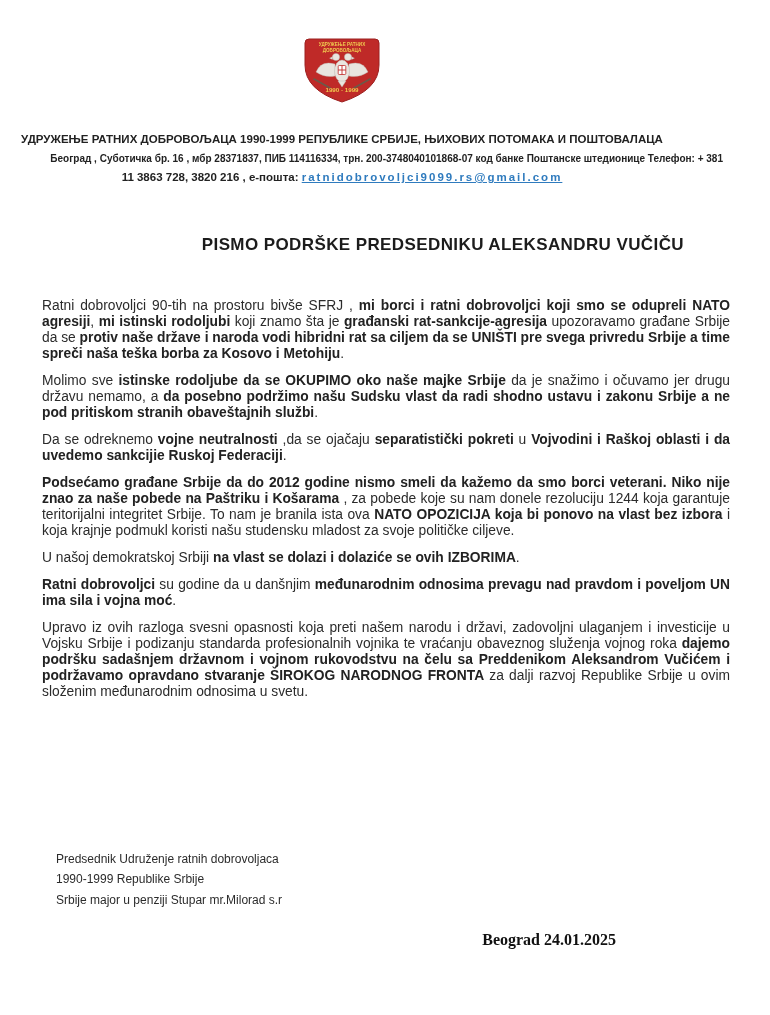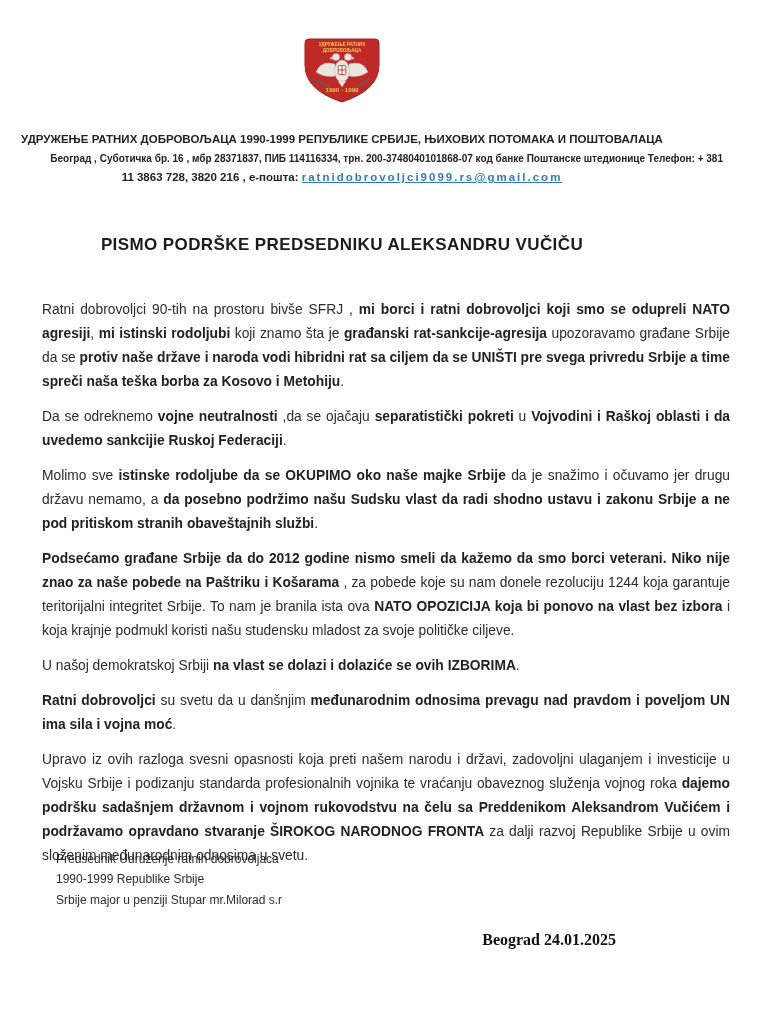--- a/index.html
+++ b/index.html
@@ -13,26 +13,26 @@
     position:absolute; top:130px; left:0; width:100%;
     text-align:center; font-weight:bold; font-size:11.5px; line-height:19px;
     color:#222; white-space:nowrap;
   }
   .org-line2 { display:inline-block; transform:scaleX(0.87); transform-origin:center; white-space:nowrap; }
   .email {
     color:#2f7bbe; font-weight:bold; letter-spacing:2px;
     text-decoration:underline; cursor:pointer;
   }
   .title {
-    position:absolute; top:235px; left:0; width:100%; text-align:center;
+    position:absolute; top:235px; left:0; width:100%; text-align:right;
     font-size:17px; font-weight:bold; letter-spacing:0.4px; color:#1c1c1c;
   }
   .body-text {
     position:absolute; top:298px; left:42px; width:688px;
-    font-size:13.8px; line-height:24px; text-align:justify; color:#2b2b2b;
+    font-size:13.8px; line-height:16px; text-align:justify; color:#2b2b2b;
   }
   .body-text p { margin-bottom:11px; }
   .body-text b { font-weight:bold; color:#222; }
   .signature {
     position:absolute; top:849px; left:56px;
     font-size:12px; line-height:20.4px; color:#2b2b2b;
   }
   .dateline {
     position:absolute; top:931px; right:68px;
     font-family:"Liberation Serif", serif; font-weight:bold;
@@ -74,25 +74,25 @@
   <header class="org-header">
     <div>УДРУЖЕЊЕ РАТНИХ ДОБРОВОЉАЦА 1990-1999 РЕПУБЛИКЕ СРБИЈЕ, ЊИХОВИХ ПОТОМАКА И ПОШТОВАЛАЦА</div>
     <div><span class="org-line2">Београд , Суботичка бр. 16 , мбр 28371837, ПИБ 114116334, трн. 200-3748040101868-07 код банке Поштанске штедионице Телефон: + 381</span></div>
     <div><span>11 3863 728, 3820 216 , е-пошта: </span><a href="#" class="email">ratnidobrovoljci9099.rs@gmail.com</a></div>
   </header>
 
   <h1 class="title">PISMO PODRŠKE PREDSEDNIKU ALEKSANDRU VUČIČU</h1>
 
   <main class="body-text">
     <p><span>Ratni dobrovoljci 90-tih na prostoru bivše SFRJ , </span><b>mi borci i ratni dobrovoljci koji smo se odupreli NATO agresiji</b><span>, </span><b>mi istinski rodoljubi</b><span> koji znamo šta je </span><b>građanski rat-sankcije-agresija</b><span> upozoravamo građane Srbije da se </span><b>protiv naše države i naroda vodi hibridni rat sa ciljem da se UNIŠTI pre svega privredu Srbije a time spreči naša teška borba za Kosovo i Metohiju</b><span>.</span></p>
+    <p><span>Molimo sve </span><b>istinske rodoljube da se OKUPIMO oko naše majke Srbije</b><span> da je snažimo i očuvamo jer drugu državu nemamo, a </span><b>da posebno podržimo našu Sudsku vlast da radi shodno ustavu i zakonu Srbije a ne pod pritiskom stranih obaveštajnih službi</b><span>.</span></p>
     <p><span>Da se odreknemo </span><b>vojne neutralnosti</b><span> ,da se ojačaju </span><b>separatistički pokreti</b><span> u </span><b>Vojvodini i Raškoj oblasti i da uvedemo sankcijie Ruskoj Federaciji</b><span>.</span></p>
-    <p><span>Molimo sve </span><b>istinske rodoljube da se OKUPIMO oko naše majke Srbije</b><span> da je snažimo i očuvamo jer drugu državu nemamo, a </span><b>da posebno podržimo našu Sudsku vlast da radi shodno ustavu i zakonu Srbije a ne pod pritiskom stranih obaveštajnih službi</b><span>.</span></p>
     <p><b>Podsećamo građane Srbije da do 2012 godine nismo smeli da kažemo da smo borci veterani. Niko nije znao za naše pobede na Paštriku i Košarama</b><span> , za pobede koje su nam donele rezoluciju 1244 koja garantuje teritorijalni integritet Srbije. To nam je branila ista ova </span><b>NATO OPOZICIJA koja bi ponovo na vlast bez izbora</b><span> i koja krajnje podmukl koristi našu studensku mladost za svoje političke ciljeve.</span></p>
     <p><span>U našoj demokratskoj Srbiji </span><b>na vlast se dolazi i dolaziće se ovih IZBORIMA</b><span>.</span></p>
-    <p><b>Ratni dobrovoljci</b><span> su svetu da u danšnjim </span><b>međunarodnim odnosima prevagu nad pravdom i poveljom UN ima sila i vojna moć</b><span>.</span></p>
+    <p><b>Ratni dobrovoljci</b><span> su godine da u danšnjim </span><b>međunarodnim odnosima prevagu nad pravdom i poveljom UN ima sila i vojna moć</b><span>.</span></p>
     <p><span>Upravo iz ovih razloga svesni opasnosti koja preti našem narodu i državi, zadovoljni ulaganjem i investicije u Vojsku Srbije i podizanju standarda profesionalnih vojnika te vraćanju obaveznog služenja vojnog roka </span><b>dajemo podršku sadašnjem državnom i vojnom rukovodstvu na čelu sa Preddenikom Aleksandrom Vučićem i podržavamo opravdano stvaranje ŠIROKOG NARODNOG FRONTA</b><span> za dalji razvoj Republike Srbije u ovim složenim međunarodnim odnosima u svetu.</span></p>
   </main>
 
   <div class="signature">
     <div>Predsednik Udruženje ratnih dobrovoljaca</div>
     <div>1990-1999 Republike Srbije</div>
     <div>Srbije major u penziji Stupar mr.Milorad s.r</div>
   </div>
 
   <div class="dateline">Beograd 24.01.2025</div>

